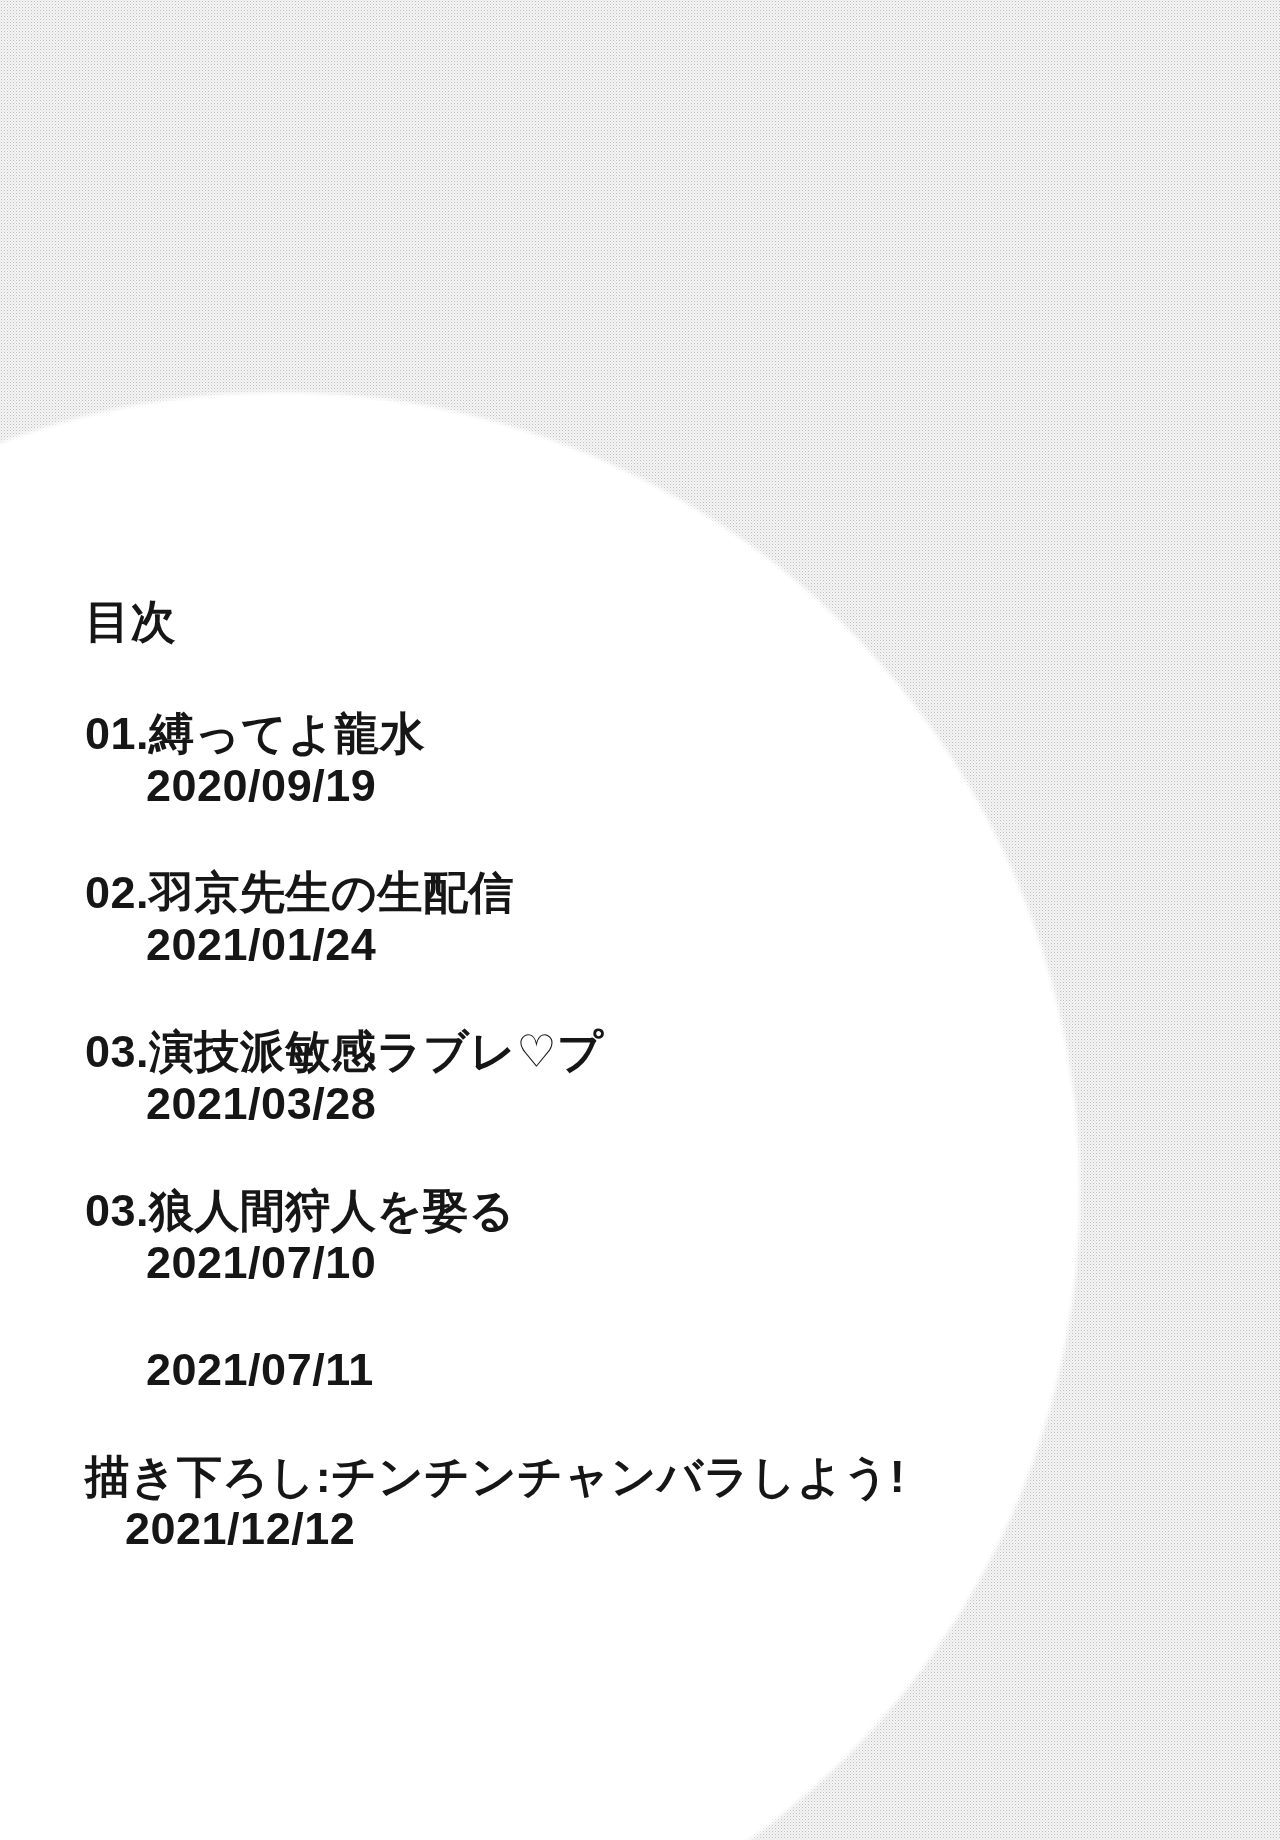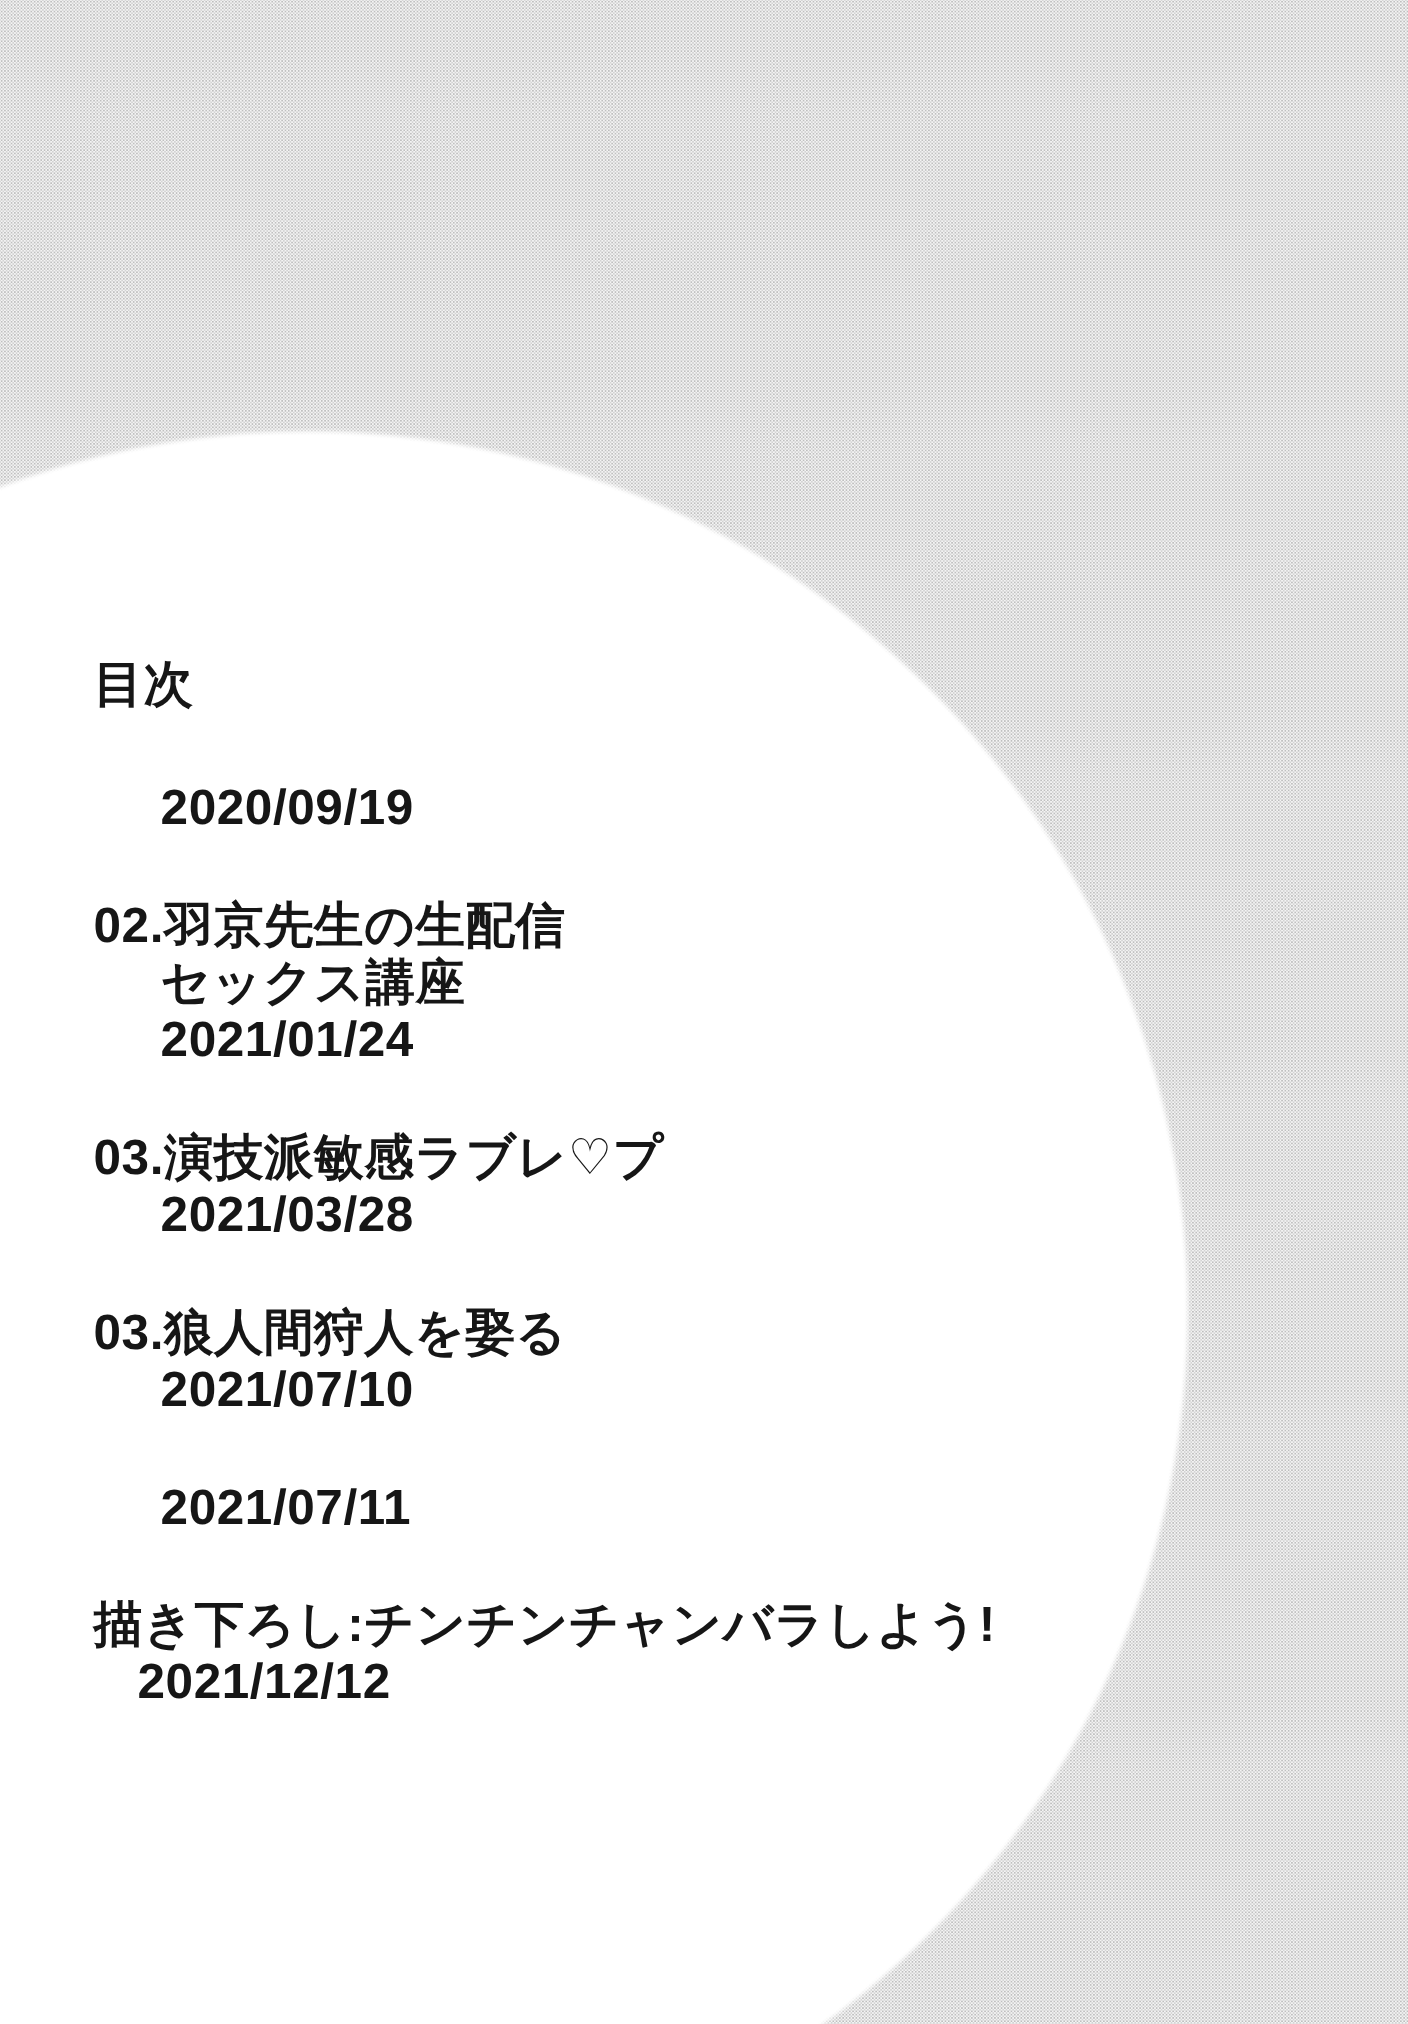--- a/index.html
+++ b/index.html
@@ -66,26 +66,26 @@
 </head>
 <body>
 
 <div class="page">
   <div class="white-circle"></div>
 
   <main class="toc">
     <h1>目次</h1>
 
     <section class="entry">
+      <p class="line"><span>01.</span><span>縛ってよ龍水</span></p>
       <p class="line indent">2020/09/19</p>
     </section>
 
     <section class="entry">
       <p class="line"><span>02.</span><span>羽京先生の生配信</span></p>
-      <p class="line indent">セックス講座</p>
       <p class="line indent">2021/01/24</p>
     </section>
 
     <section class="entry">
       <p class="line"><span>03.</span><span>演技派敏感ラブレ♡プ</span></p>
       <p class="line indent">2021/03/28</p>
     </section>
 
     <section class="entry">
       <p class="line"><span>03.</span><span>狼人間狩人を娶る</span></p>

